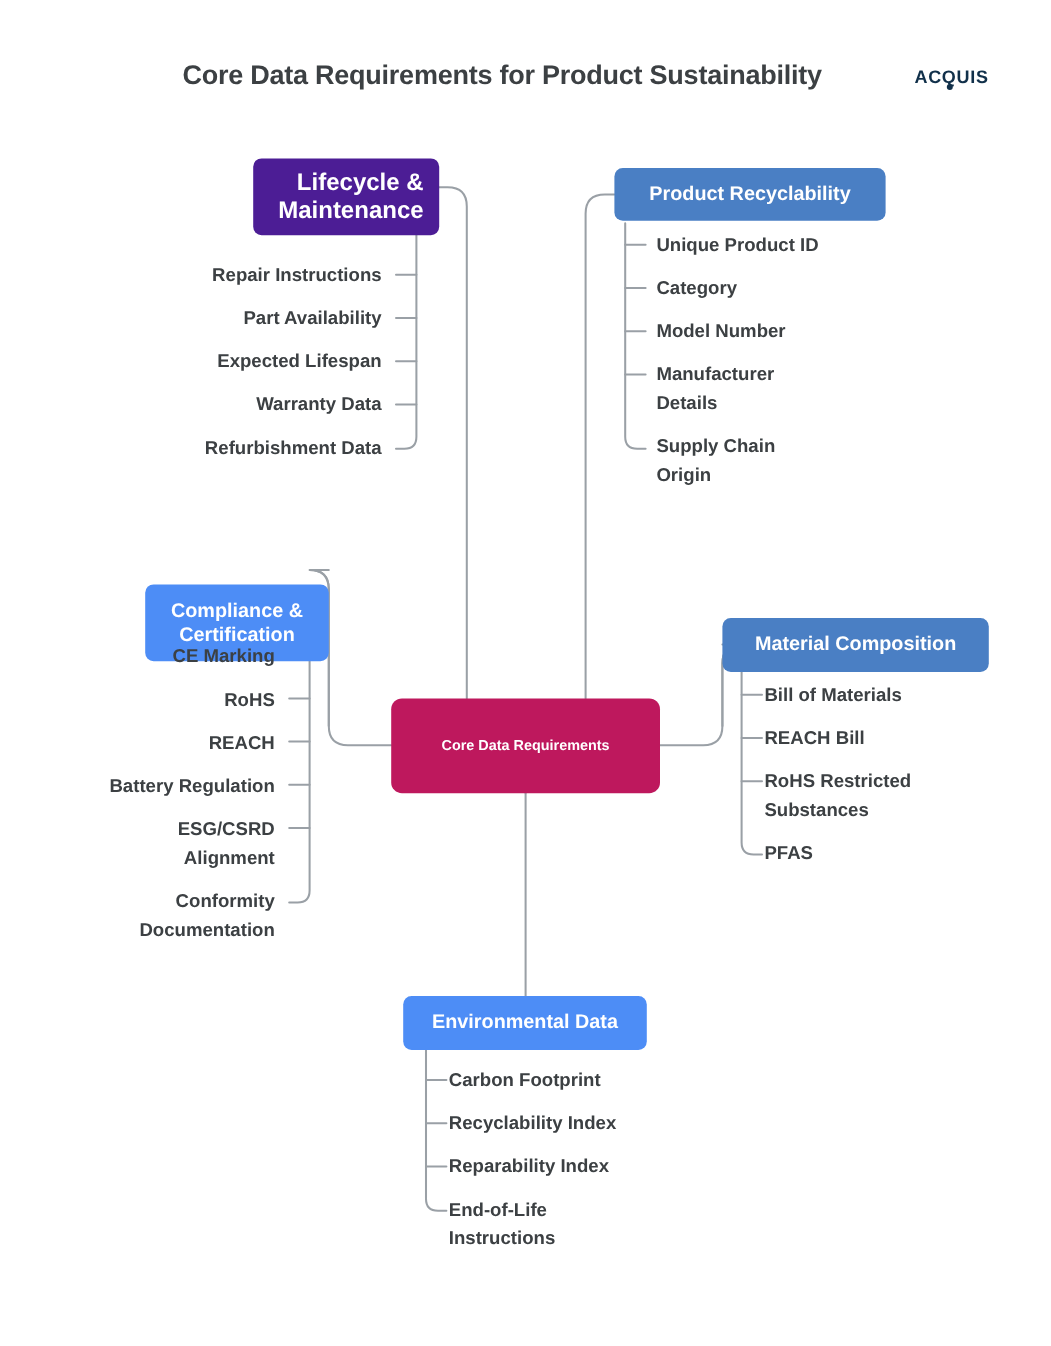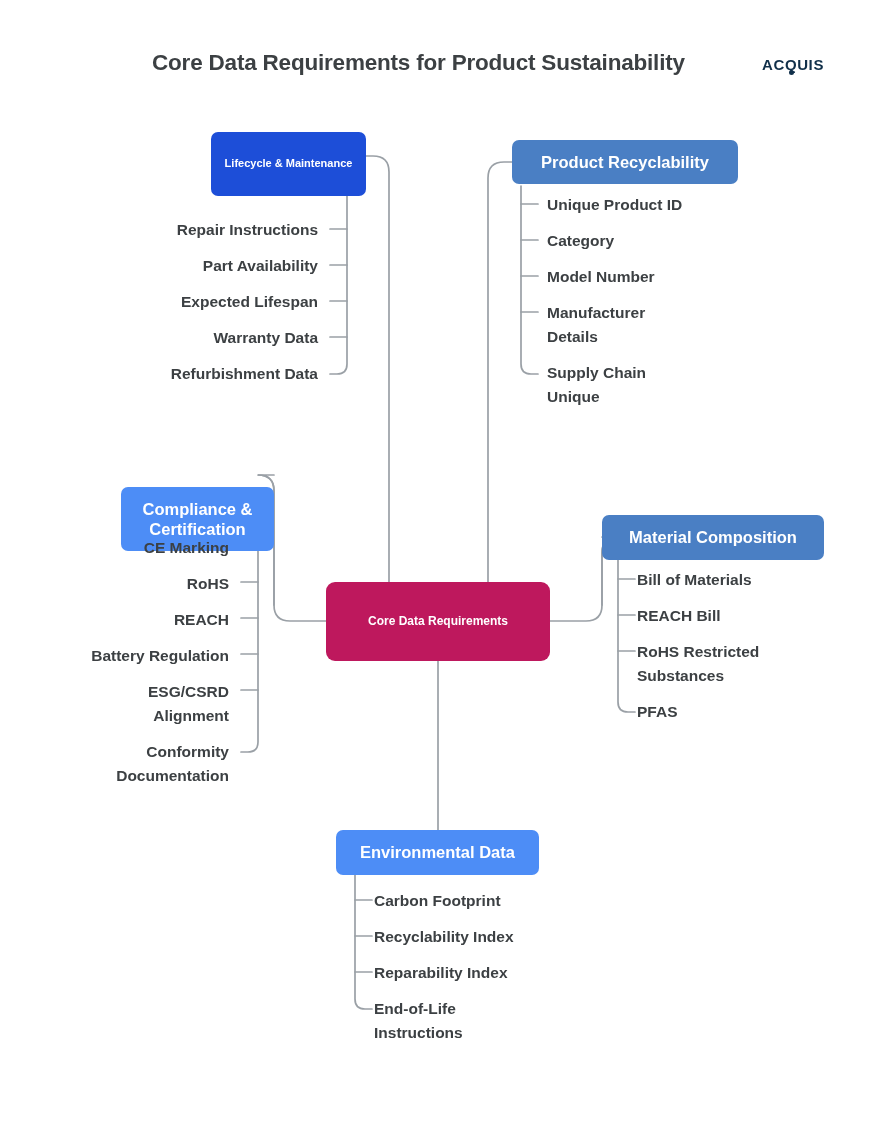--- a/index.html
+++ b/index.html
@@ -70,21 +70,21 @@
     justify-content: center;
     text-align: center;
     line-height: 1.22;
     padding: 6px 13px;
   }
   .node-root {
     font-size: 12px;
     background: #be185d;
     border-radius: 9px;
   }
-  .node-b1 { background: #1d4ed8; font-size: 11px; text-align: right; }
+  .node-b1 { background: #4c1d95; font-size: 20px; text-align: right; }
   .node-b2 { background: #4a7fc4; font-size: 16.5px; }
   .node-b3 { background: #4d8df6; font-size: 16.5px; margin-top: 34px; }
   .node-b4 { background: #4a7fc4; font-size: 16.5px; }
   .node-b5 { background: #4d8df6; font-size: 16.5px; }
 
   .leaf {
     position: absolute;
     box-sizing: border-box;
     font-size: 15.5px;
     font-weight: bold;
@@ -183,21 +183,21 @@
   <div class="leaf leaf-right" style="left:547px; top:229px; width:250px;">
     <span>Category</span>
   </div>
   <div class="leaf leaf-right" style="left:547px; top:265px; width:250px;">
     <span>Model Number</span>
   </div>
   <div class="leaf leaf-right" style="left:547px; top:301px; width:135px;">
     <span>Manufacturer Details</span>
   </div>
   <div class="leaf leaf-right" style="left:547px; top:361px; width:130px;">
-    <span>Supply Chain Unique</span>
+    <span>Supply Chain Origin</span>
   </div>
 
   <div class="node node-b3" style="left:121px; top:453px; width:153px; height:64px;">
     <span>Compliance &amp; Certification</span>
   </div>
   <div class="leaf leaf-left" style="left:10px; top:536px; width:219px;">
     <span>CE Marking</span>
   </div>
   <div class="leaf leaf-left" style="left:10px; top:572px; width:219px;">
     <span>RoHS</span>

